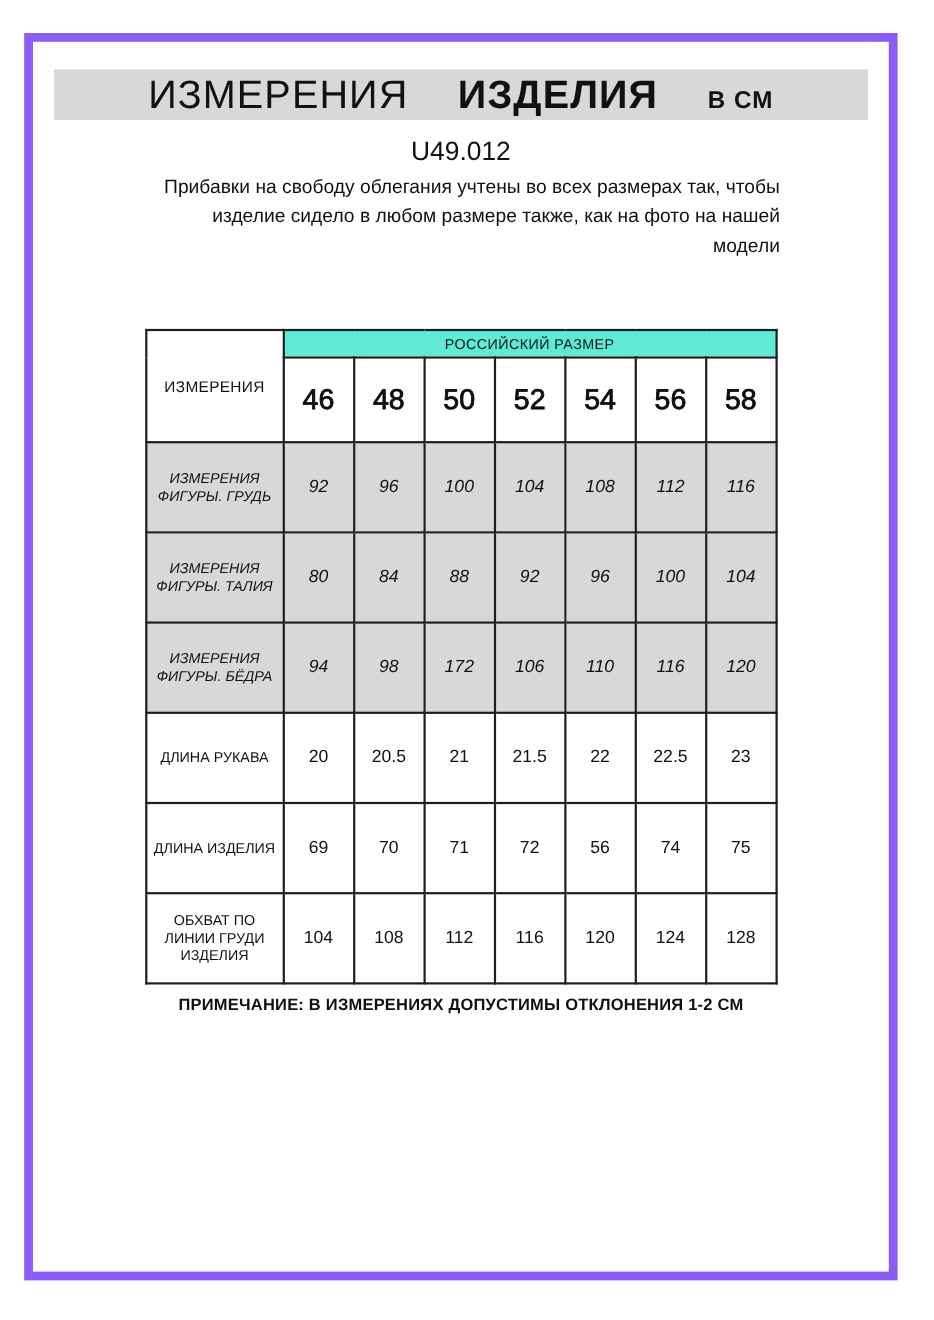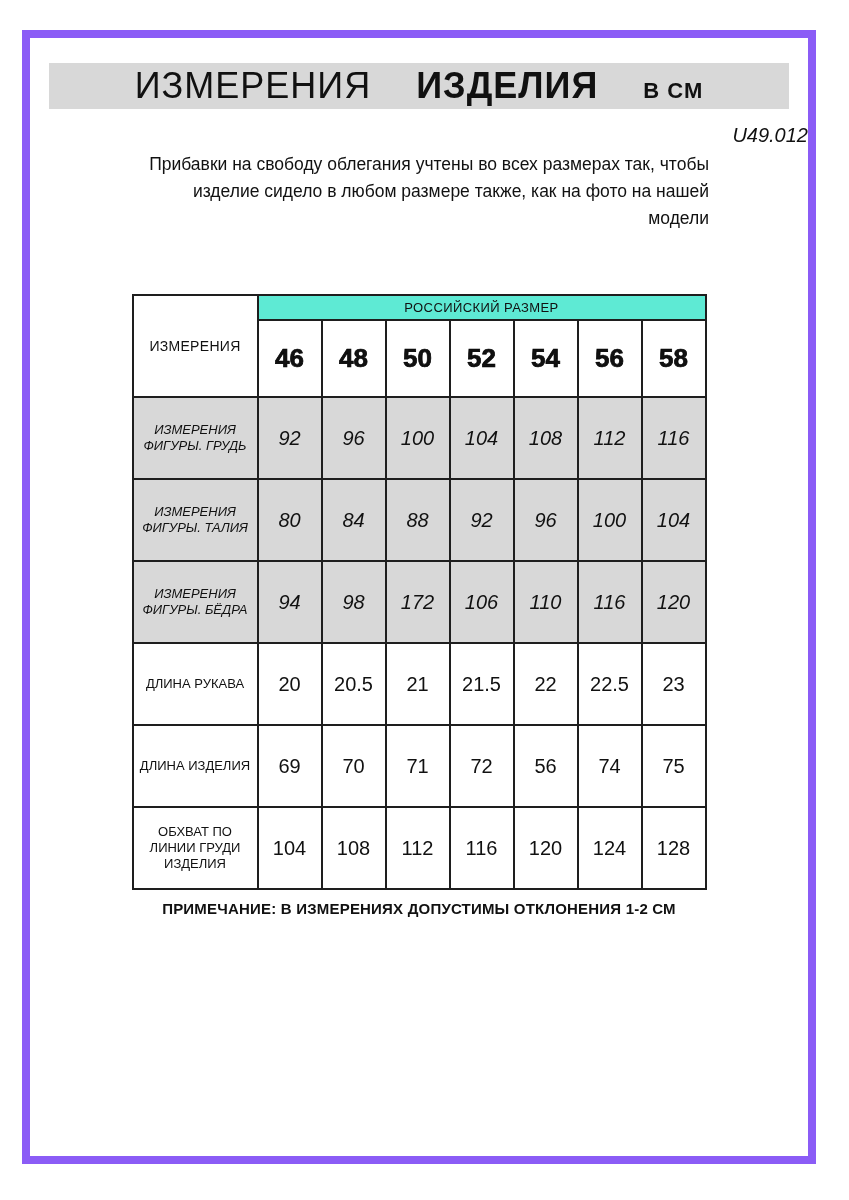--- a/index.html
+++ b/index.html
@@ -25,24 +25,23 @@
     align-items: baseline;
     column-gap: 45px;
     padding-top: 5px;
     overflow: hidden;
   }
   .title-word1 { font-size: 36px; line-height: 36px; font-weight: 400; letter-spacing: 1px; }
   .title-word2 { font-size: 36px; line-height: 36px; font-weight: 700; letter-spacing: 1px; }
   .title-unit  { font-size: 22px; line-height: 22px; font-weight: 600; letter-spacing: 1px; }
   .product-code {
     margin-top: 15px;
-    text-align: right;
-    font-size: 20px;
+    text-align: center;
+    font-size: 24px;
     font-weight: 400;
-    font-style: italic;
   }
   .description {
     margin: 4px auto 0 auto;
     max-width: 580px;
     text-align: right;
     font-size: 17.5px;
     line-height: 27px;
   }
   table.size-table {
     margin: 62px auto 0 auto;
@@ -57,27 +56,27 @@
   }
   col.c-label { width: 125px; }
   col.c-size  { width: 64px; }
   tr.group-row { height: 25px; }
   tr.sizes-row { height: 77px; }
   tbody tr { height: 82px; }
   td.corner-cell { font-size: 14px; letter-spacing: 0.3px; background: #ffffff; }
   td.group-cell  { font-size: 13px; letter-spacing: 0.4px; background: #5eead4; }
   td.size-cell {
     font-size: 26px;
-    font-weight: 700;
+    font-weight: 400;
     -webkit-text-stroke: 0.7px #000;
     background: #ffffff;
   }
   tr.shaded td { background: #d8d8d8; }
   td.label-cell { font-size: 13px; padding: 2px 4px; line-height: 16px; }
-  td.value-cell { font-size: 20px; }
+  td.value-cell { font-size: 16px; }
   tr.shaded td.label-cell, tr.shaded td.value-cell { font-style: italic; }
   .note {
     margin-top: 10px;
     text-align: center;
     font-size: 15px;
     font-weight: 700;
     letter-spacing: 0.2px;
   }
 </style>
 </head>

